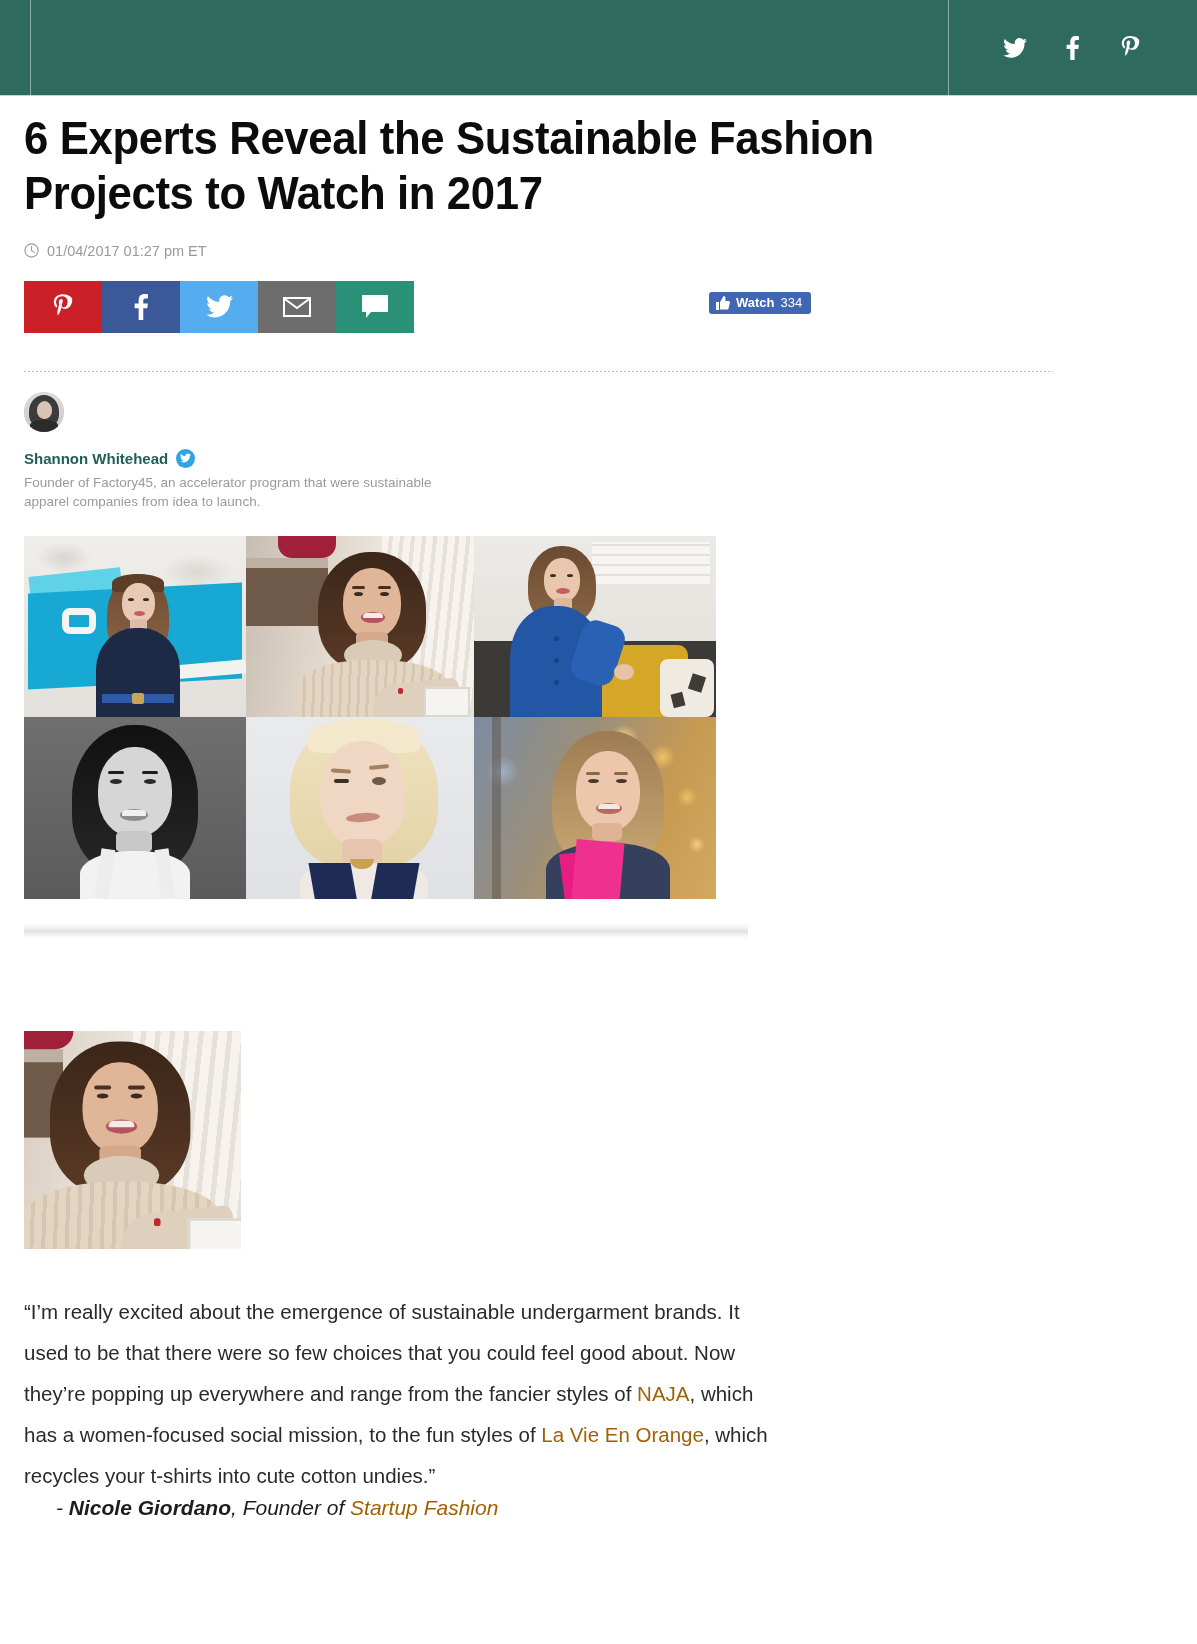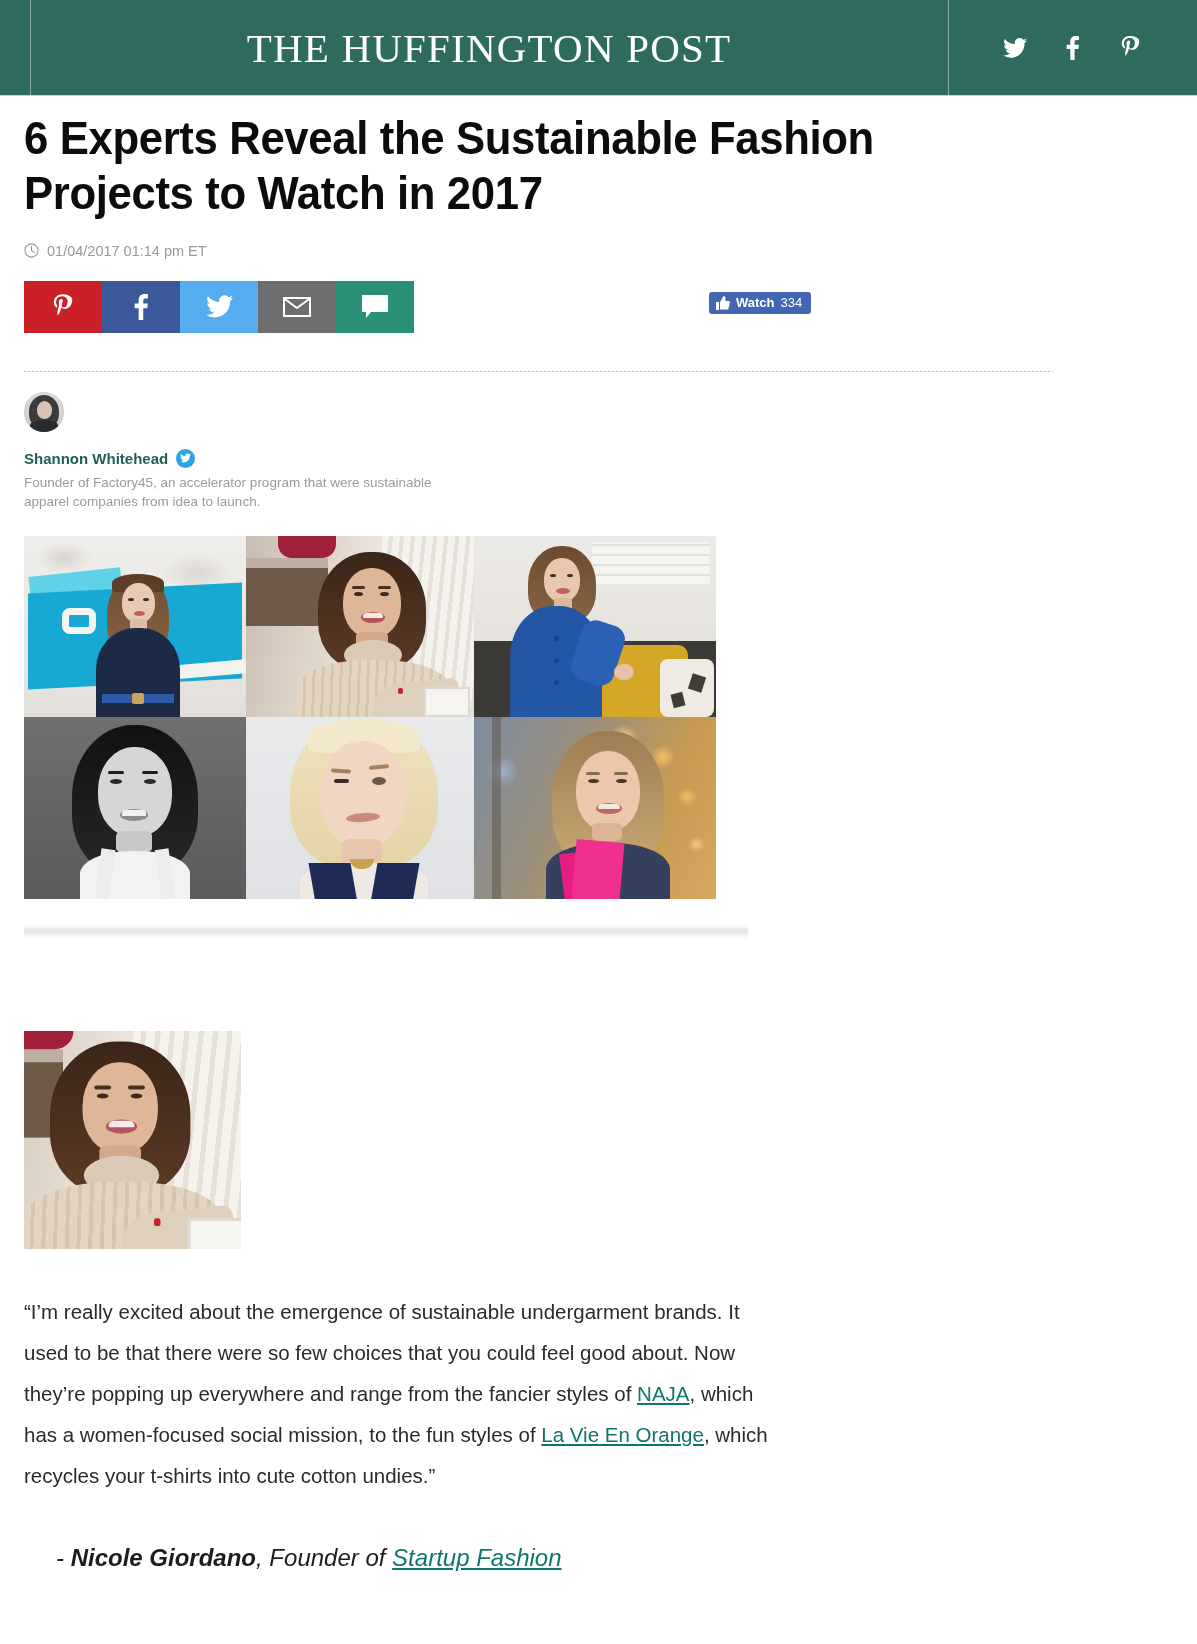--- a/index.html
+++ b/index.html
@@ -369,42 +369,39 @@
   .body-copy {
     margin-top: 42px;
     width: 760px;
     color: #2a2a2a;
     font-family: "Liberation Sans Narrow", "Liberation Sans", sans-serif;
     font-size: 20.5px;
     line-height: 2.0;
   }
   .body-copy a,
   .attribution a {
-    color: #0f766e;
-    text-decoration: underline;
+    color: #a16207;
     cursor: pointer;
   }
   .attribution {
-    margin-top: 48px;
     margin-left: 32px;
     color: #1d1d1d;
     font-family: "Liberation Sans Narrow", "Liberation Sans", sans-serif;
-    font-size: 24px;
+    font-size: 21px;
     font-style: italic;
   }
   .attribution .who { font-weight: bold; }
 </style>
 </head>
 <body>
 
 <div class="site-header">
   <div class="header-rule left"></div>
   <div class="header-rule right"></div>
 
-  <div class="masthead">THE HUFFINGTON POST</div>
 
   <div class="header-social">
     <span class="hs-icon">
       <svg width="24" height="20" viewBox="0 0 24 20">
           <path d="M24 2.4c-.9.4-1.8.7-2.8.8 1-.6 1.8-1.6 2.2-2.7-1 .6-2 1-3.1 1.2A4.9 4.9 0 0 0 16.6 0c-2.7 0-4.9 2.2-4.9 4.9 0 .4 0 .8.1 1.1C7.7 5.8 4.1 3.9 1.7.9c-.4.7-.6 1.6-.6 2.5 0 1.7.9 3.2 2.2 4.1-.8 0-1.6-.2-2.2-.6v.1c0 2.4 1.7 4.4 3.9 4.8-.4.1-.8.2-1.3.2-.3 0-.6 0-.9-.1.6 2 2.4 3.4 4.6 3.4a9.8 9.8 0 0 1-6.1 2.1c-.4 0-.8 0-1.2-.1A13.9 13.9 0 0 0 7.5 19.7c9.1 0 14-7.5 14-14v-.6c1-.7 1.8-1.6 2.5-2.7z"></path>
         </svg>
     </span>
     <span class="hs-icon">
       <svg width="13" height="24" viewBox="0 0 13 24">
           <path d="M8.6 24V13.1h3.7l.6-4.3H8.6V6.1c0-1.2.3-2.1 2.1-2.1h2.2V.2C12.5.1 11.2 0 9.7 0 6.5 0 4.3 2 4.3 5.6v3.2H.6v4.3h3.7V24h4.3z"></path>
@@ -423,21 +420,21 @@
 
   <h1 class="headline">6 Experts Reveal the Sustainable Fashion Projects to Watch in 2017</h1>
 
   <div class="timestamp">
     <span class="clock-icon">
       <svg width="15" height="15" viewBox="0 0 15 15">
         <circle cx="7.5" cy="7.5" r="6.6" fill="none" stroke="#9a9a9a" stroke-width="1.1"></circle>
         <path d="M7.5 3.6v4.1l2.8 1.7" fill="none" stroke="#9a9a9a" stroke-width="1.1" stroke-linecap="round"></path>
       </svg>
     </span>
-    <span>01/04/2017 01:14 pm ET</span>
+    <span>01/04/2017 01:27 pm ET</span>
   </div>
 
   <div class="share-row">
     <div class="share-buttons">
       <div class="share-btn sb-pinterest">
         <svg width="20" height="26" viewBox="0 0 19 24">
             <path d="M9.2 0C3.7 0 .8 3.6.8 7.6c0 1.8.9 4.1 2.5 4.8.2.1.4 0 .4-.2l.3-1.3c.1-.2 0-.3-.1-.5-.6-.7-1-1.8-1-2.9 0-2.9 2.1-5.6 5.7-5.6 3.1 0 5.3 2 5.3 4.9 0 3.3-1.6 5.6-3.8 5.6-1.2 0-2.1-1-1.8-2.2.3-1.5 1-3 1-4.1 0-.9-.5-1.7-1.6-1.7-1.2 0-2.2 1.3-2.2 3 0 1.1.4 1.8.4 1.8l-1.5 6.2c-.4 1.8-.1 4.1 0 4.3 0 .1.2.2.3.1.1-.2 1.8-2.2 2.4-4.2l.9-3.4c.5.9 1.8 1.6 3.2 1.6 4.2 0 7.1-3.8 7.1-8.9C18.3 3.1 15 0 9.2 0z"></path>
           </svg>
       </div>
       <div class="share-btn sb-facebook">

